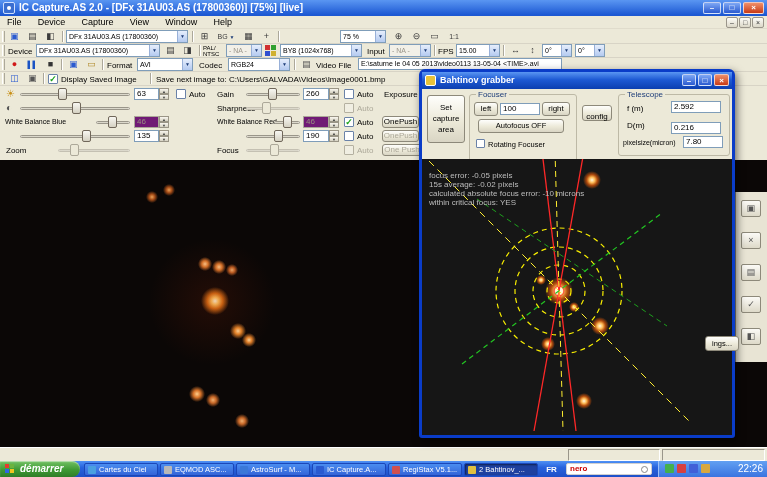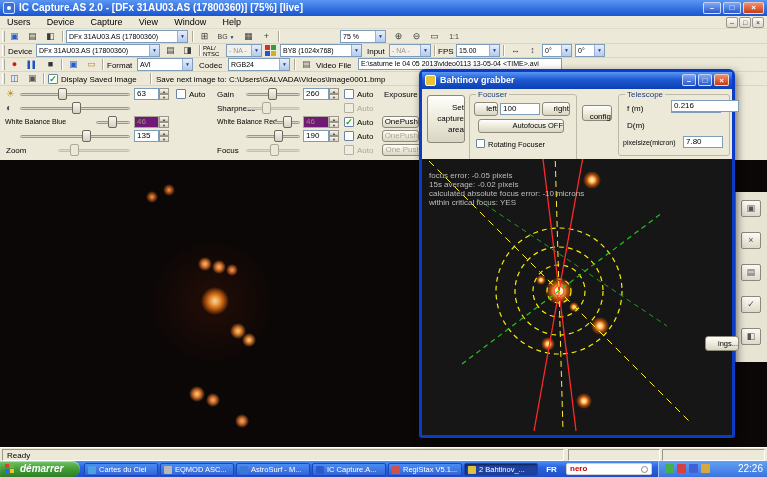--- a/index.html
+++ b/index.html
@@ -25,21 +25,21 @@
 .lb.tiny{font-size:6px;line-height:6px;white-space:pre-line}
 .combo{background:#fff;border:1px solid #7f9db9;height:13px;font-size:7px;line-height:11px;padding:0 12px 0 2px;white-space:nowrap;overflow:hidden}
 .combo .arr{position:absolute;right:0;top:0;bottom:0;width:10px;background:linear-gradient(180deg,#e6eefc,#b4caf0);border-left:1px solid #98b0d8;color:#1c3c78;font-size:5px;line-height:11px;text-align:center}
 .combo.dis{color:#9a958a;background:#f2f0e8}
 .edit{background:#fff;border:1px solid #7f9db9;font-size:8px;line-height:10px;height:12px;padding:0 2px;white-space:nowrap;overflow:hidden}
 .edit.gray{background:#701a75;color:#97927f;border-color:#aca899}
 .spin{width:10px;height:12px}
 .spin b{display:block;width:10px;height:6px;font-size:4px;line-height:5px;text-align:center;color:#444;background:linear-gradient(#f8f6f0,#d6d2c2);border:1px solid #9a9586;font-weight:normal}
 .chk{width:10px;height:10px;background:#fff;border:1px solid #6a82a8;border-radius:1px;font-size:9px;line-height:9px;text-align:center;color:#17a117;font-weight:bold}
 .chk.gray{background:#f0eee2;border-color:#b4b0a0}
-.btn{background:linear-gradient(180deg,#fefefc,#ece9d8 55%,#d9d5c4);border:1px solid #8d897a;border-radius:3px;font-size:8px;text-align:right;color:#000}
+.btn{background:linear-gradient(180deg,#fefefc,#ece9d8 55%,#d9d5c4);border:1px solid #8d897a;border-radius:3px;font-size:8px;text-align:center;color:#000}
 .btn.gray{color:#aca899}
 .slider i{position:absolute;display:block}
 .groove{left:0;right:0;top:5px;height:3px;background:#fff;border:1px solid #9a968a;border-radius:2px;box-shadow:inset 1px 1px 1px #d8d4c6}
 .thumb{top:0;width:9px;height:12px;background:linear-gradient(180deg,#f8f7f2,#d5d1c2);border:1px solid #70675a;border-radius:2px}
 .slider.gray .groove{border-color:#c4c0b2}
 .slider.gray .thumb{border-color:#aca899;background:#ece9d8}
 
 .mainimg{left:0;top:160px;width:767px;height:287px;background-color:#0b0706;background-image:
  radial-gradient(circle 90px at 212px 142px, rgba(150,40,8,.18), rgba(0,0,0,0) 70%),
  radial-gradient(circle 14px at 215px 141px, #fff6d8 0%, #ffc35e 25%, #d06a14 55%, rgba(40,10,2,0) 100%),
@@ -90,21 +90,21 @@
   <div class="a appicon">
       <i></i>
     </div>
   <span class="a" style="left:19px">IC Capture.AS 2.0 - [DFx 31AU03.AS (17800360)] [75%] [live]</span>
   <div class="a wbtn" style="left:703px;width:18px">–</div>
   <div class="a wbtn" style="left:723px;width:18px">□</div>
   <div class="a wbtn close" style="left:743px;width:21px">×</div>
 </div>
 
 <div class="a menubar">
-  <span class="mi">Users</span>
+  <span class="mi">File</span>
   <span class="mi">Device</span>
   <span class="mi">Capture</span>
   <span class="mi">View</span>
   <span class="mi">Window</span>
   <span class="mi">Help</span>
   <div class="a mdibtn" style="left:726px">–</div>
   <div class="a mdibtn" style="left:739px">□</div>
   <div class="a mdibtn" style="left:752px">×</div>
 </div>
 
@@ -356,21 +356,21 @@
       <div class="a btn" style="left:8px;top:24px;width:86px;height:14px;line-height:12px;font-size:7.5px">Autofocus OFF</div>
       <div class="a chk" style="left:6px;top:44px;width:9px;height:9px"></div>
       <span class="a lb" style="left:18px;top:45px;font-size:7.5px">Rotating Focuser</span>
     </div>
     <div class="a btn" style="left:160px;top:16px;width:30px;height:16px;line-height:22px">config</div>
     <div class="a grp" style="left:196px;top:5px;width:112px;height:62px">
       <span class="grplb">Telescope</span>
       <span class="a lb" style="left:8px;top:9px">f (m)</span>
       <div class="a edit" style="left:52px;top:6px;width:50px">2.592</div>
       <span class="a lb" style="left:8px;top:26px">D(m)</span>
-      <div class="a edit" style="left:52px;top:5px;width:68px">0.216</div>
+      <div class="a edit" style="left:52px;top:27px;width:50px">0.216</div>
       <span class="a lb" style="left:4px;top:44px;font-size:7px">pixelsize(micron)</span>
       <div class="a edit" style="left:64px;top:41px;width:40px">7.80</div>
     </div>
   </div>
   <div class="a bimg">
     <svg width="310" height="276" viewBox="0 0 310 276">
       <defs>
         <radialGradient id="gs">
           <stop offset="0" stop-color="#fff8e0"></stop>
           <stop offset="0.3" stop-color="#ffbe5a"></stop>
@@ -403,21 +403,20 @@
     <div class="rline" style="top:12px">focus error: -0.05 pixels</div>
     <div class="rline" style="top:21px">15s average: -0.02 pixels</div>
     <div class="rline" style="top:30px">calculated absolute focus error: -10 microns</div>
     <div class="rline" style="top:39px">within critical focus: YES</div>
   </div>
 </div>
 
 <div class="a btn ings">ings...</div>
 
 <div class="a statusbar">
-  <div class="a scell" style="left:2px;width:562px">Ready</div>
   <div class="a scell" style="left:568px;width:92px"></div>
   <div class="a scell" style="left:662px;width:103px"></div>
 </div>
 
 <div class="a taskbar">
   <div class="a startbtn">
     <span class="a flag">
       <i style="background:#e33b2e"></i>
         <i style="background:#6cb33f"></i>
         <i style="background:#2e66e3"></i>

